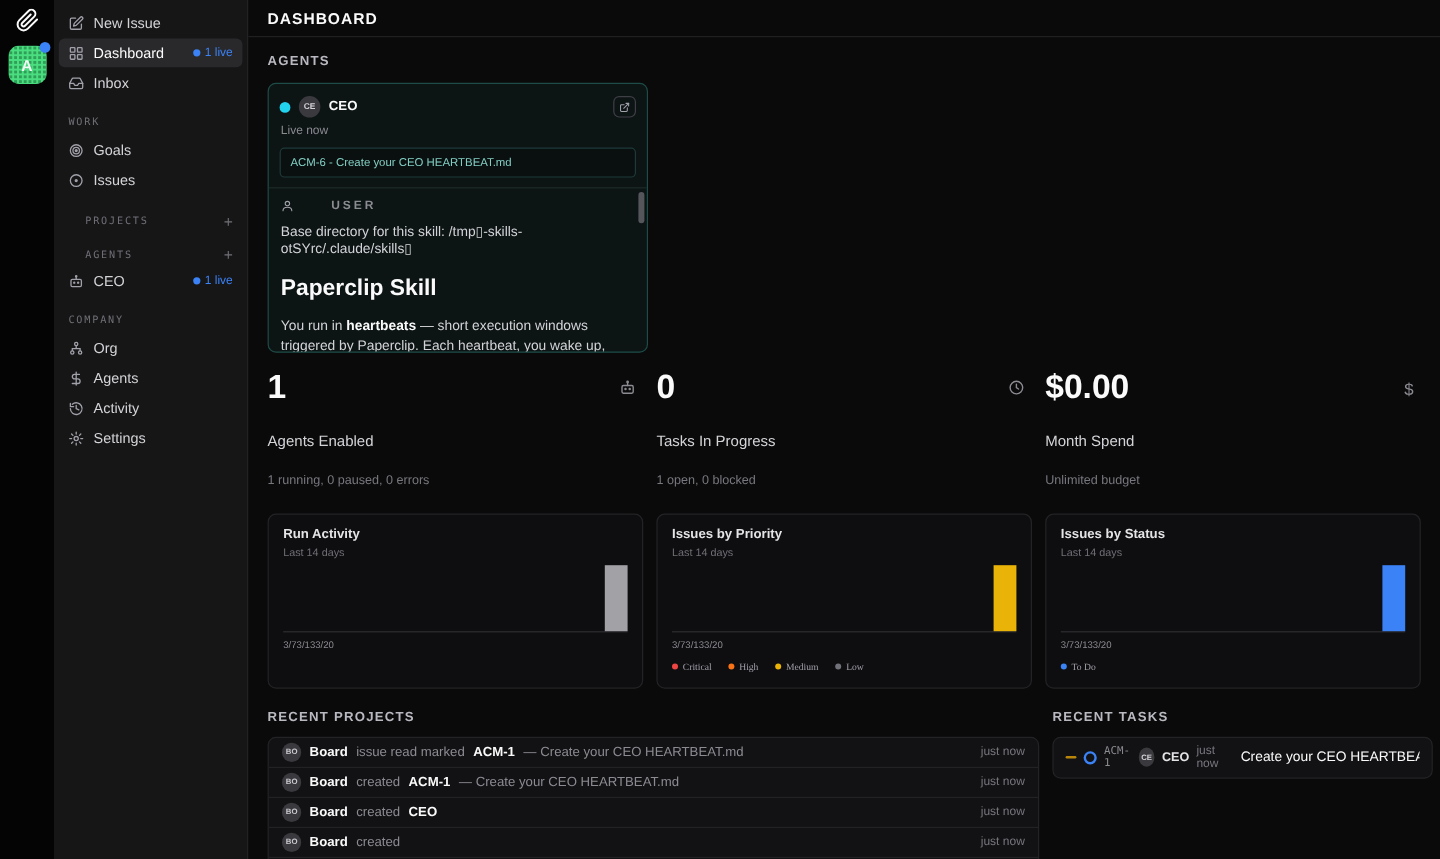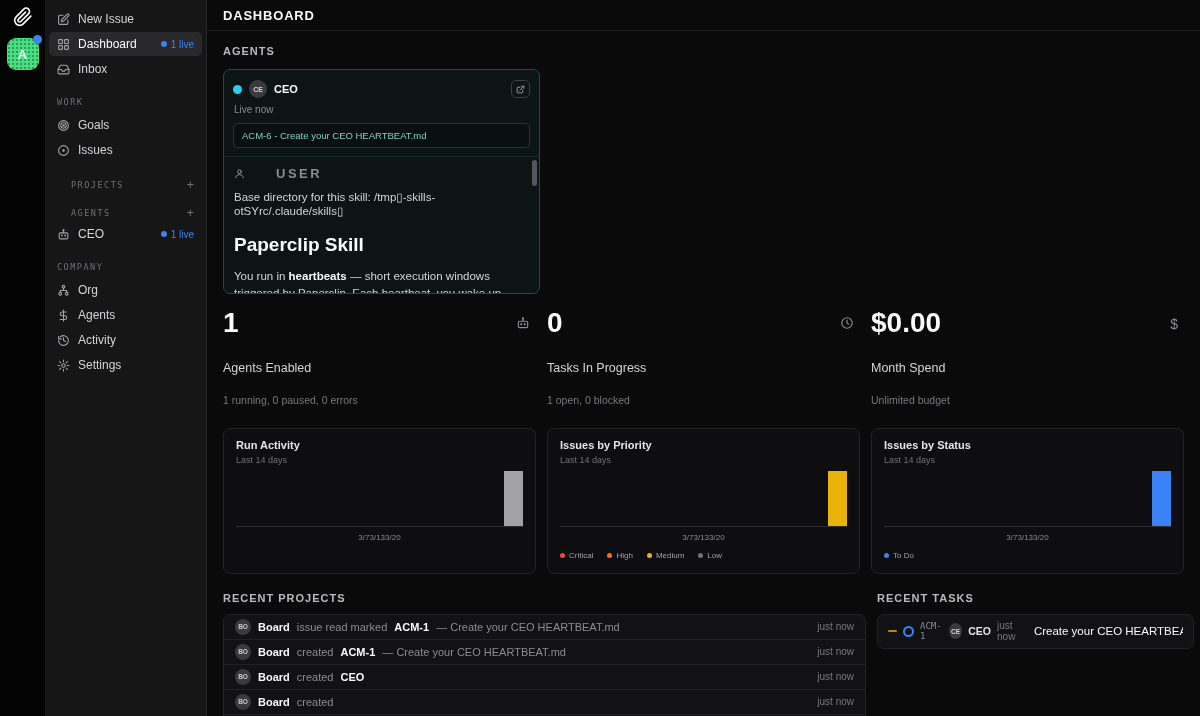--- a/index.html
+++ b/index.html
@@ -51,21 +51,21 @@
     font-size:7px; font-weight:bold; display:flex; align-items:center; justify-content:center; }
   .ac-name { font-size:11px; font-weight:bold; color:#fafafa; flex:1; }
   .ext-btn { width:19px; height:18px; border:1px solid #3f3f46; border-radius:5px; background:transparent;
     color:#a1a1aa; display:flex; align-items:center; justify-content:center; cursor:pointer; }
   .ac-status { font-size:10px; color:#8b8b92; margin:6px 0 8px 1px; }
   .task-chip { display:block; border:1px solid #1d3a38; background:#0a1010; border-radius:4px;
     padding:6px 8px; font-size:9.5px; color:#82cfc4; white-space:nowrap; overflow:hidden; cursor:pointer; }
   .msg-area { border-top:1px solid #1c2b29; margin:8px -9px 0 -9px; padding:9px 14px 0 10px; position:relative; height:139px; overflow:hidden; }
   .msg-scroll-thumb { position:absolute; top:3px; right:2px; width:5px; height:26px; border-radius:3px; background:#55555c; cursor:pointer; }
   .user-row { display:flex; align-items:center; gap:5px; color:#8b8b92; }
-  .user-row .rl { font-size:13px; font-weight:bold; letter-spacing:2.5px;padding-left:26px; }
+  .user-row .rl { font-size:10px; font-weight:bold; letter-spacing:2.5px;padding-left:26px; }
   .base-line { font-size:11.5px; color:#d4d4d8; margin-top:9px; }
   .doc-title { font-size:19px; font-weight:bold; color:#fafafa; margin-top:16px; }
   .doc-body { font-size:11.5px; line-height:1.45; color:#d4d4d8; margin-top:12px; }
   .doc-body b { color:#fafafa; }
 
   
   .stats-grid { display:grid; grid-template-columns:1fr 1fr 1fr; column-gap:11px; margin-top:12px; }
   .stat { position:relative; padding-top:2px; }
   .stat .big { font-size:28px; font-weight:bold; color:#fafafa; line-height:1.1; }
   .stat .lab { font-size:12.5px; color:#d4d4d8; margin-top:22px; }
@@ -73,23 +73,23 @@
   .stat .s-icon { position:absolute; top:10px; right:6px; color:#8b8b92; }
   .dollar-glyph { font-size:14px; color:#8b8b92; font-weight:normal; }
 
   
   .charts-grid { display:grid; grid-template-columns:1fr 1fr 1fr; column-gap:11px; margin-top:22px; }
   .chart-card { height:146px; border:1px solid #232326; border-radius:7px; background:#0e0e10; padding:10px 12px 0 12px; }
   .ch-title { font-size:11px; font-weight:bold; color:#e4e4e7; }
   .ch-sub { font-size:9px; color:#6f6f76; margin-top:4px; }
   .plot { height:56px; margin-top:6px; display:flex; align-items:flex-end; gap:2px; border-bottom:1px solid #2e2e32; }
   .plot .bar { flex:1; background:transparent; }
-  .ticks { display:flex; justify-content:center; font-size:8px; color:#8b8b92; margin-top:6px; }
+  .ticks { display:flex; justify-content:flex-start; font-size:8px; color:#8b8b92; margin-top:6px; }
   .legend { display:flex; gap:14px; margin-top:9px; font-size:8px; color:#a1a1aa; align-items:center; }
-  .legend-item { display:inline-flex; align-items:center; gap:4px; }
+  .legend-item { display:inline-flex; align-items:center; gap:4px;font-family:Liberation Serif, serif; }
   .legend-item .dot { width:5px; height:5px; border-radius:50%; display:inline-block; }
 
   
   .bottom-grid { display:grid; grid-template-columns:643px 317px; column-gap:11px; margin-top:18px; align-items:start; }
   .activity-table { border:1px solid #232326; border-radius:7px; background:#121214; overflow:hidden; }
   .act-row { display:flex; align-items:center; gap:7px; height:25px; padding:0 11px; border-bottom:1px solid #222225; font-size:11px; cursor:pointer; }
   .act-row:last-child { border-bottom:none; }
   .act-chip { width:16px; height:16px; border-radius:50%; background:#3a3a3e; color:#c9c9cf; font-size:6.5px; font-weight:bold;
     display:flex; align-items:center; justify-content:center; flex:none; }
   .act-actor { color:#fafafa; font-weight:bold; }

